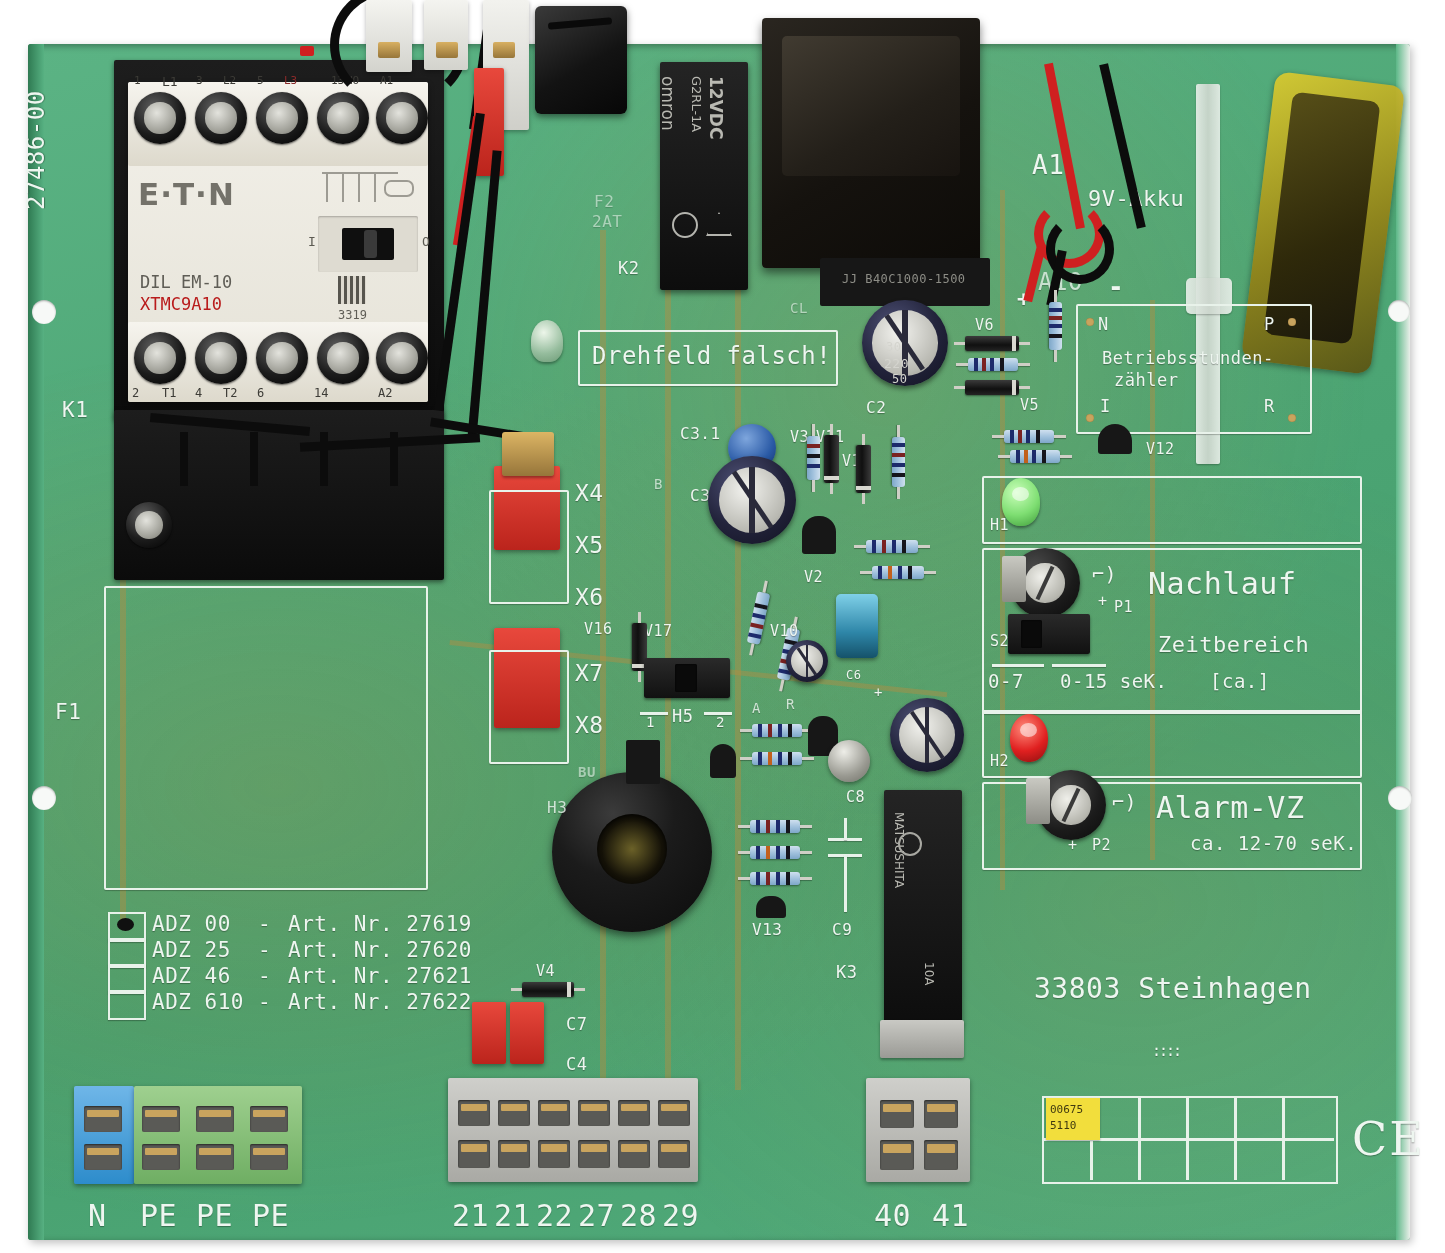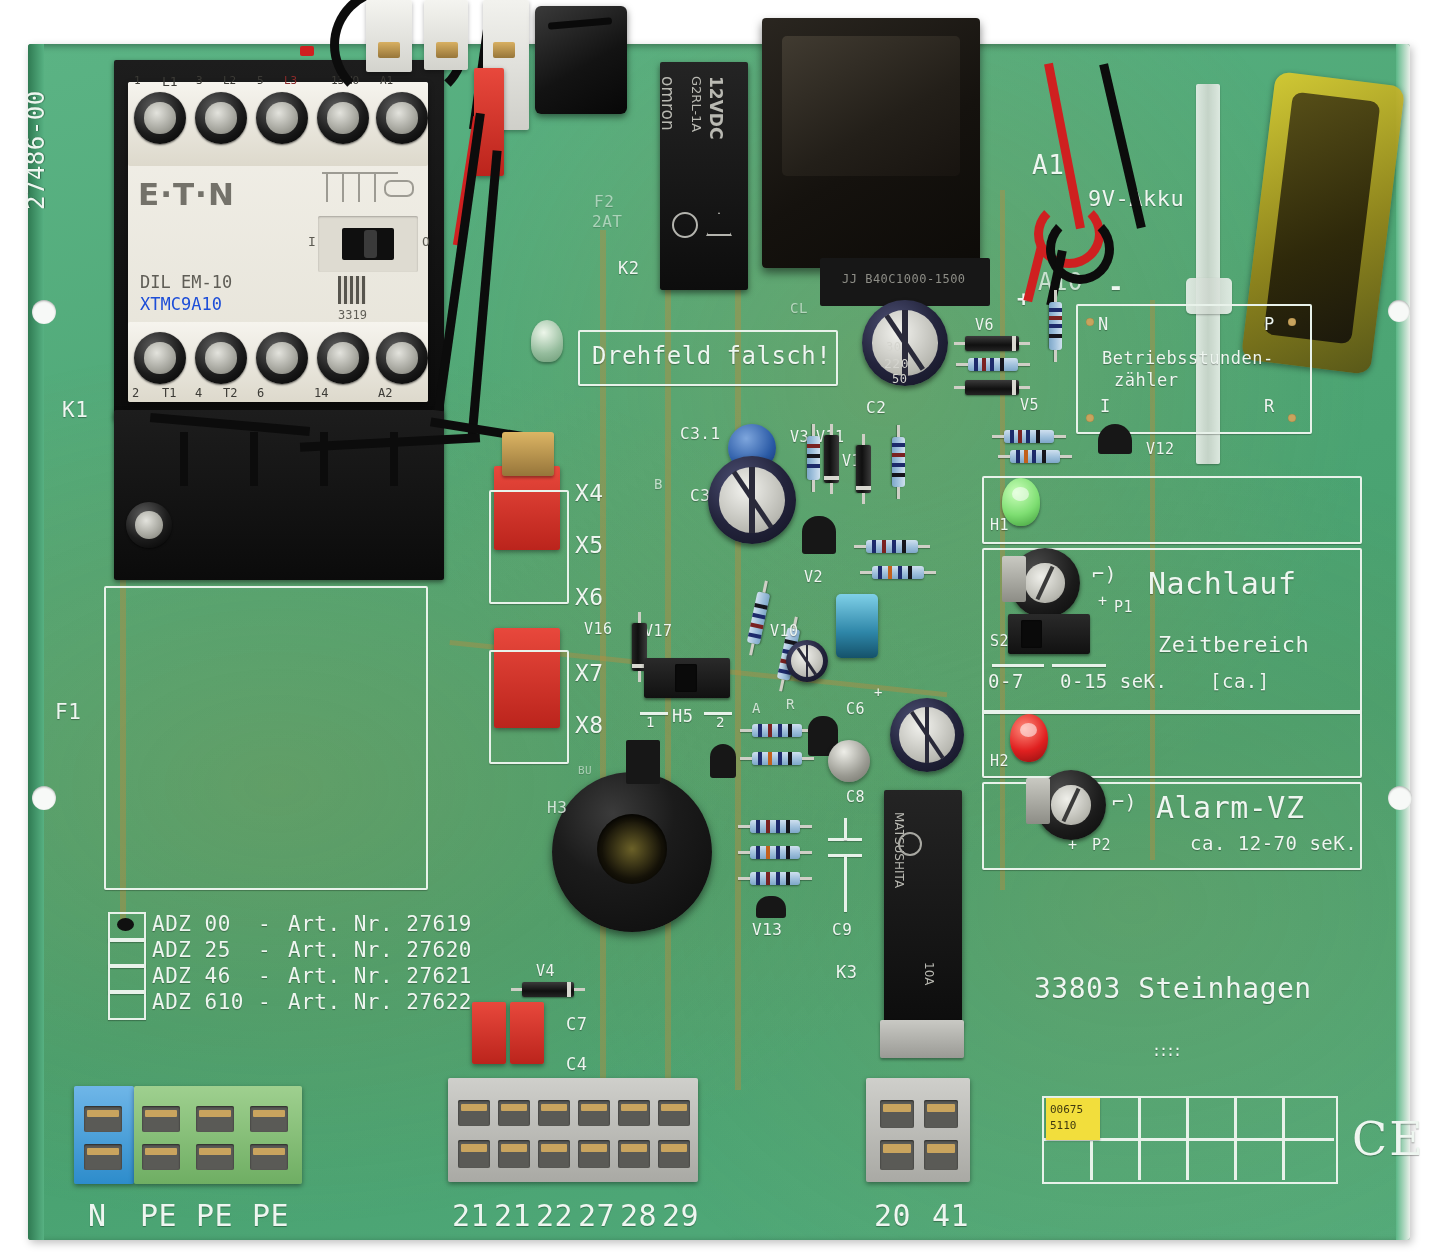--- a/index.html
+++ b/index.html
@@ -204,21 +204,21 @@
     </div>
 
     <div style="position:absolute;left:208px;top:156px;width:100px;height:56px;background:#dedbd1;border-radius:2px;box-shadow:0 1px 2px rgba(0,0,0,.25) inset;">
       <div style="position:absolute;left:24px;top:12px;width:52px;height:32px;background:#0f0f0f;border-radius:2px;"></div>
       <div style="position:absolute;left:46px;top:14px;width:13px;height:28px;background:#3a3a3a;border-radius:3px;"></div>
     </div>
     <div class="ct-mark" style="left:198px;top:174px;font-size:13px;color:#5c5a52;">I</div>
     <div class="ct-mark" style="left:312px;top:174px;font-size:13px;color:#5c5a52;">O</div>
 
     <div class="ct-mark" style="left:30px;top:212px;font-size:17px;color:#5f5d56;">DIL EM-10</div>
-    <div class="ct-mark" style="left:30px;top:234px;font-size:17px;color:#1d4ed8;">XTMC9A10</div>
+    <div class="ct-mark" style="left:30px;top:234px;font-size:17px;color:#b91c1c;">XTMC9A10</div>
     <div style="position:absolute;left:228px;top:216px;width:28px;height:28px;
          background:repeating-linear-gradient(90deg,#57554e 0 3px,#ddd9cf 3px 6px),
                     repeating-linear-gradient(0deg,rgba(87,85,78,.55) 0 3px,transparent 3px 6px);"></div>
     <div class="ct-mark" style="left:228px;top:248px;font-size:12px;color:#5f5d56;">3319</div>
 
     <div class="ct-term" style="left:18px;top:262px;width:300px;height:80px;"></div>
     <div class="ct-screw" style="left:24px;top:272px;width:52px;height:52px;">
         <i></i>
       </div>
     <div class="ct-screw" style="left:85px;top:272px;width:52px;height:52px;">
@@ -461,21 +461,21 @@
       <b class="r" style="left:16px"></b>
       <b style="left:26px"></b>
       <b class="k" style="left:36px"></b>
   </div>
   <div class="silk" style="left:770px;top:622px;font-size:15px;">V10</div>
   <div class="cap-el" style="left:786px;top:640px;width:42px;height:42px;">
       <i></i>
     </div>
   <div style="position:absolute;left:836px;top:594px;width:42px;height:64px;border-radius:5px;
        background:linear-gradient(180deg,#7fd0e8,#2e86a8 60%,#15526a);box-shadow:0 2px 4px rgba(0,0,0,.4);"></div>
-  <div class="silk" style="left:846px;top:700px;font-size:15px;text-align:right;">C6</div>
+  <div class="silk" style="left:846px;top:668px;font-size:12px;text-align:right;">C6</div>
   <div class="silk" style="left:874px;top:684px;font-size:14px;">+</div>
   <div class="silk" style="left:786px;top:696px;font-size:14px;opacity:.8;">R</div>
   <div class="silk" style="left:752px;top:700px;font-size:14px;opacity:.8;">A</div>
 
   <div class="res" style="left:752px;top:724px;width:50px;">
     <b style="left:6px"></b>
       <b class="r" style="left:16px"></b>
       <b style="left:26px"></b>
       <b class="k" style="left:36px"></b>
   </div>
@@ -518,21 +518,21 @@
   <div class="silkline" style="left:828px;top:838px;width:34px;"></div>
   <div class="silkline" style="left:828px;top:854px;width:34px;"></div>
   <div class="silkline" style="left:844px;top:818px;width:2.5px;height:22px;"></div>
   <div class="silkline" style="left:844px;top:854px;width:2.5px;height:58px;"></div>
 
   <div class="buzz" style="left:552px;top:772px;width:160px;height:160px;">
       <i></i>
     </div>
   <div class="blk" style="left:626px;top:740px;width:34px;height:44px;"></div>
   <div class="silk" style="left:547px;top:798px;font-size:16px;opacity:.8;">H3</div>
-  <div class="silk" style="left:578px;top:764px;font-size:11px;opacity:.55;">BU</div>
+  <div class="silk" style="left:578px;top:764px;font-size:14px;opacity:.55;font-weight:bold;">BU</div>
   <div class="silk" style="left:536px;top:962px;font-size:15px;">V4</div>
   <div class="diode" style="left:522px;top:982px;width:52px;">
       <u></u>
     </div>
 
   <div class="relay" style="left:884px;top:790px;width:78px;height:236px;">
     <span style="left:22px;top:22px;font-size:12px;transform:rotate(90deg);">MATSUSHITA</span>
     <span style="left:52px;top:172px;font-size:12px;transform:rotate(90deg);">10A</span>
     <div style="position:absolute;left:14px;top:42px;width:20px;height:20px;border:2px solid #a8a8a2;border-radius:50%;"></div>
   </div>
@@ -706,16 +706,16 @@
     </div>
   <div class="tcell" style="left:880px;top:1140px;width:34px;height:30px;">
       <b></b>
     </div>
   <div class="tcell" style="left:924px;top:1100px;width:34px;height:28px;">
       <b></b>
     </div>
   <div class="tcell" style="left:924px;top:1140px;width:34px;height:30px;">
       <b></b>
     </div>
-  <div class="silk" style="left:874px;top:1198px;font-size:30px;">20</div>
+  <div class="silk" style="left:874px;top:1198px;font-size:30px;">40</div>
   <div class="silk" style="left:932px;top:1198px;font-size:30px;">41</div>
 
 </div>
 
 </body></html>

